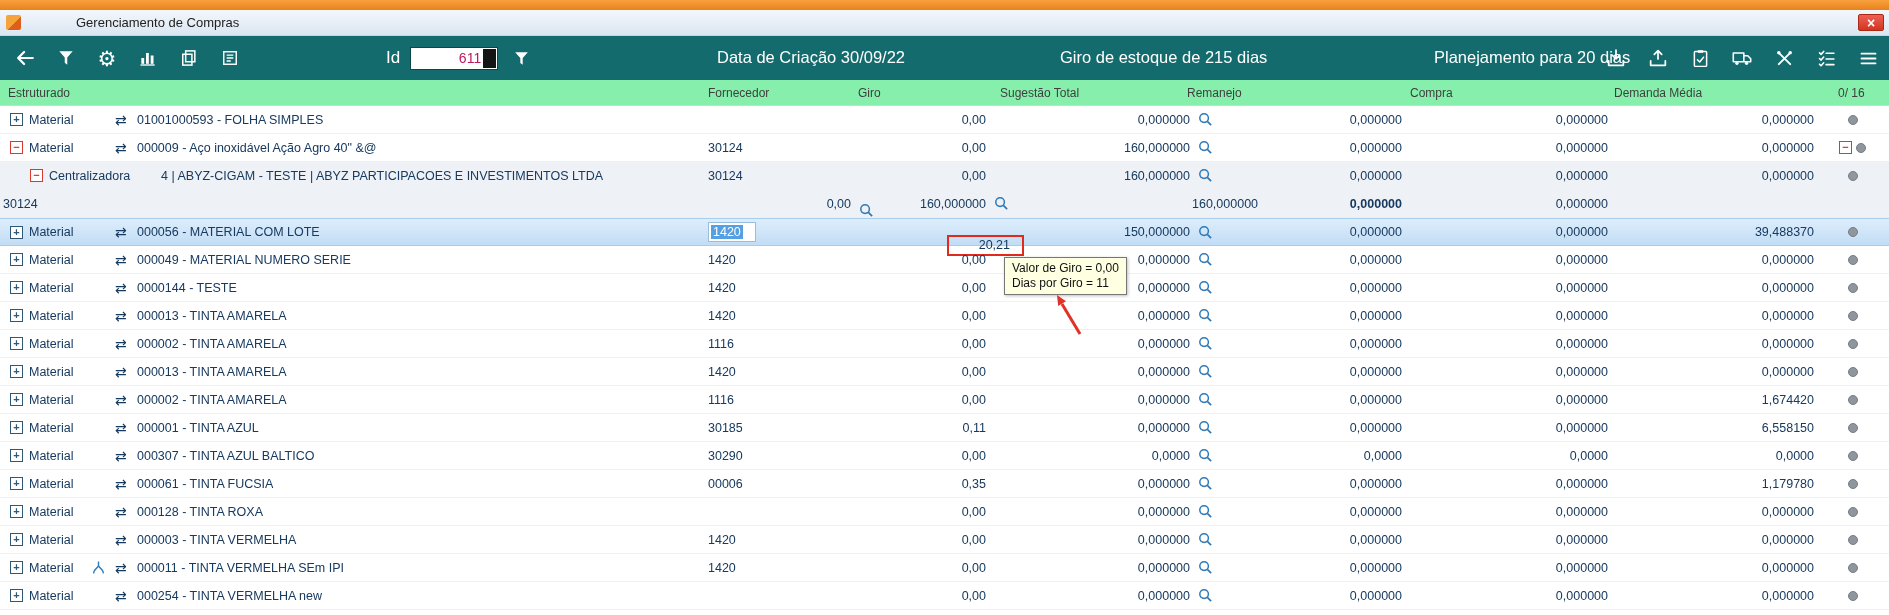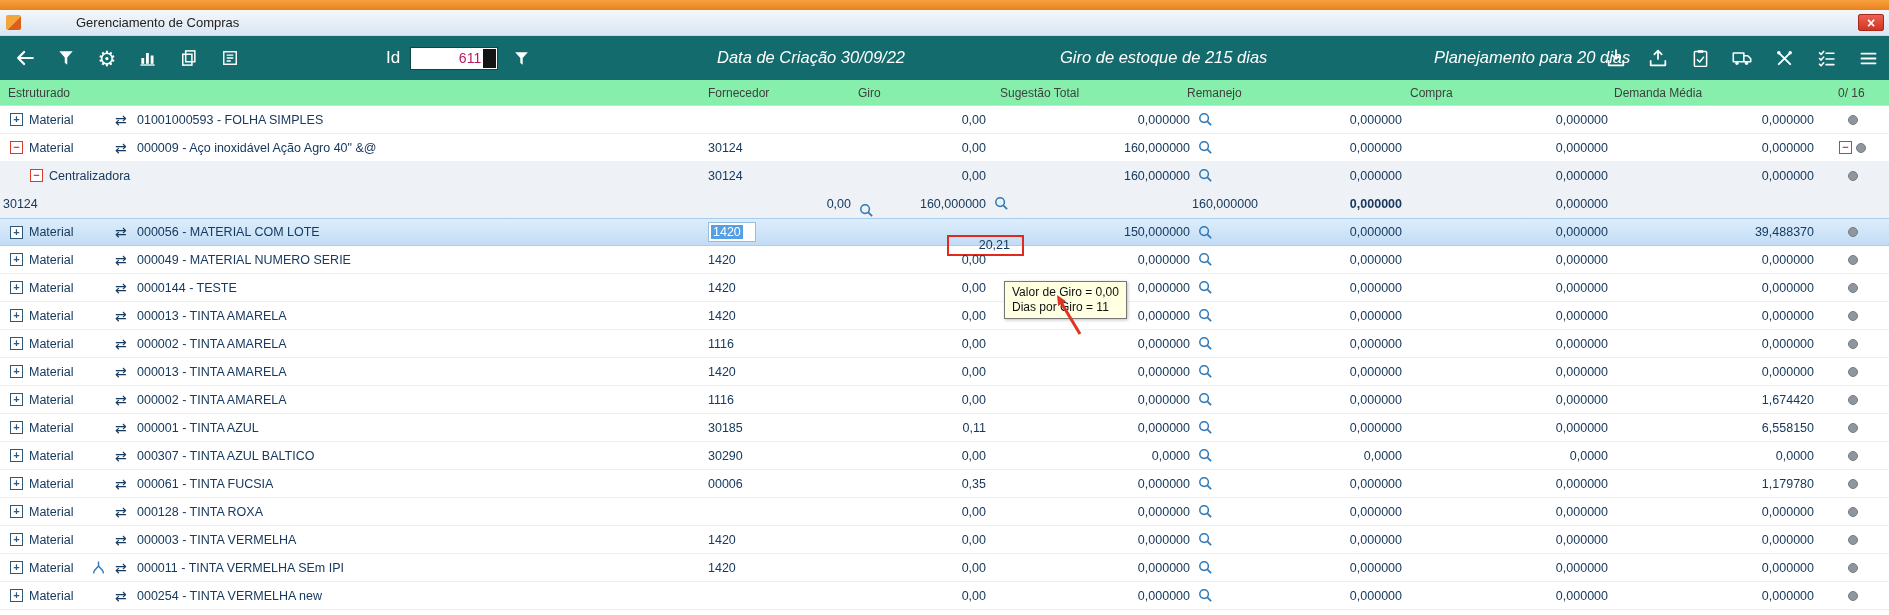--- a/index.html
+++ b/index.html
@@ -30,21 +30,21 @@
   .tb-right{ right:8px; gap:16px; }
   .tbi{ display:inline-flex; align-items:center; justify-content:center; width:26px; height:26px; cursor:pointer; }
   .tbi svg{ display:block; }
   .gear-glyph{ font-size:21px; line-height:1; color:#fff; }
   .tb-id{ position:absolute; left:386px; top:0; height:44px; display:flex; align-items:center; gap:10px; }
   .tb-label{ font-size:17px; }
   .id-input{ width:88px; height:23px; background:#fff; border:1px solid #0b4648;
     display:flex; align-items:center; justify-content:flex-end; cursor:text; }
   .id-value{ color:#be185d; font-size:14px; }
   .id-caret{ width:13px; height:19px; background:#141414; margin:0 1px 0 2px; }
-  .tb-text{ position:absolute; top:12px; font-size:16.5px; white-space:nowrap;font-style:italic; }
+  .tb-text{ position:absolute; top:12px; font-size:16.5px; white-space:nowrap; }
   .t-criacao{ left:717px; }
   .t-giro{ left:1060px; }
   .t-plan{ left:1434px; }
   
   .thead{ position:relative; height:26px; background:#86efac; border-bottom:1px solid #d6d6d6; }
   .th{ position:absolute; top:6px; font-size:12px; color:#3f3f3f; white-space:nowrap; cursor:pointer; }
   .h0{left:8px} .h1{left:708px} .h2{left:858px} .h3{left:1000px}
   .h4{left:1187px} .h5{left:1410px} .h6{left:1614px} .h7{left:1838px}
   
   .row{
@@ -83,21 +83,21 @@
   .red-box{ position:absolute; right:-36px; top:3px; border:2px solid #e02a1e;
     padding:1px 12px 2px 30px; background:transparent; }
   .giro-mag{ position:absolute; right:-21px; top:6px; cursor:pointer; }
   .forn-box{ display:inline-flex; align-items:center; background:#fff; border:1px solid #98bede;
     height:20px; padding:0 12px 0 2px; }
   .forn-sel{ background:#55a0e3; color:#fff; padding:0 2px; }
   
   .tooltip{
     position:absolute; left:1004px; top:257px; z-index:20;
     background:#ffffe1; border:1px solid #767676; padding:3px 7px;
-    font-size:12px; color:#111; box-shadow:1px 1px 3px rgba(0,0,0,.25);margin-top:24px;
+    font-size:12px; color:#111; box-shadow:1px 1px 3px rgba(0,0,0,.25);
   }
   .tooltip div{ line-height:15px; white-space:nowrap; }
   .anno-arrow{ position:absolute; left:1044px; top:292px; z-index:21; }
 </style>
 </head>
 <body>
 
 <div class="screen">
 
   <div class="top-strip"></div>
@@ -268,20 +268,21 @@
         <div class="cell c-dem num">0,000000</div>
         <div class="cell c-status">
           <span class="ebox minus">−</span>
           <span class="dot"></span>
         </div>
       </div>
       <div class="row bg-shade">
         <div class="cell c-est" style="padding-left: 30px;">
           <span class="ebox minus">−</span>
           <span class="type-l1">Centralizadora</span>
+          <span class="item-label">4  | ABYZ-CIGAM - TESTE | ABYZ PARTICIPACOES E INVESTIMENTOS LTDA</span>
         </div>
         <div class="cell c-forn">30124</div>
         <div class="cell c-giro num"><span>0,00</span></div>
         <div class="cell c-sug num">160,000000</div>
         <div class="cell c-mag">
           <svg viewBox="0 0 16 16" width="15" height="15">
             <circle cx="6.5" cy="6.5" r="4.6" fill="none" stroke="#2e79b8" stroke-width="1.6"></circle>
             <line x1="10" y1="10" x2="14" y2="14" stroke="#2e79b8" stroke-width="1.8"></line>
           </svg>
         </div>

